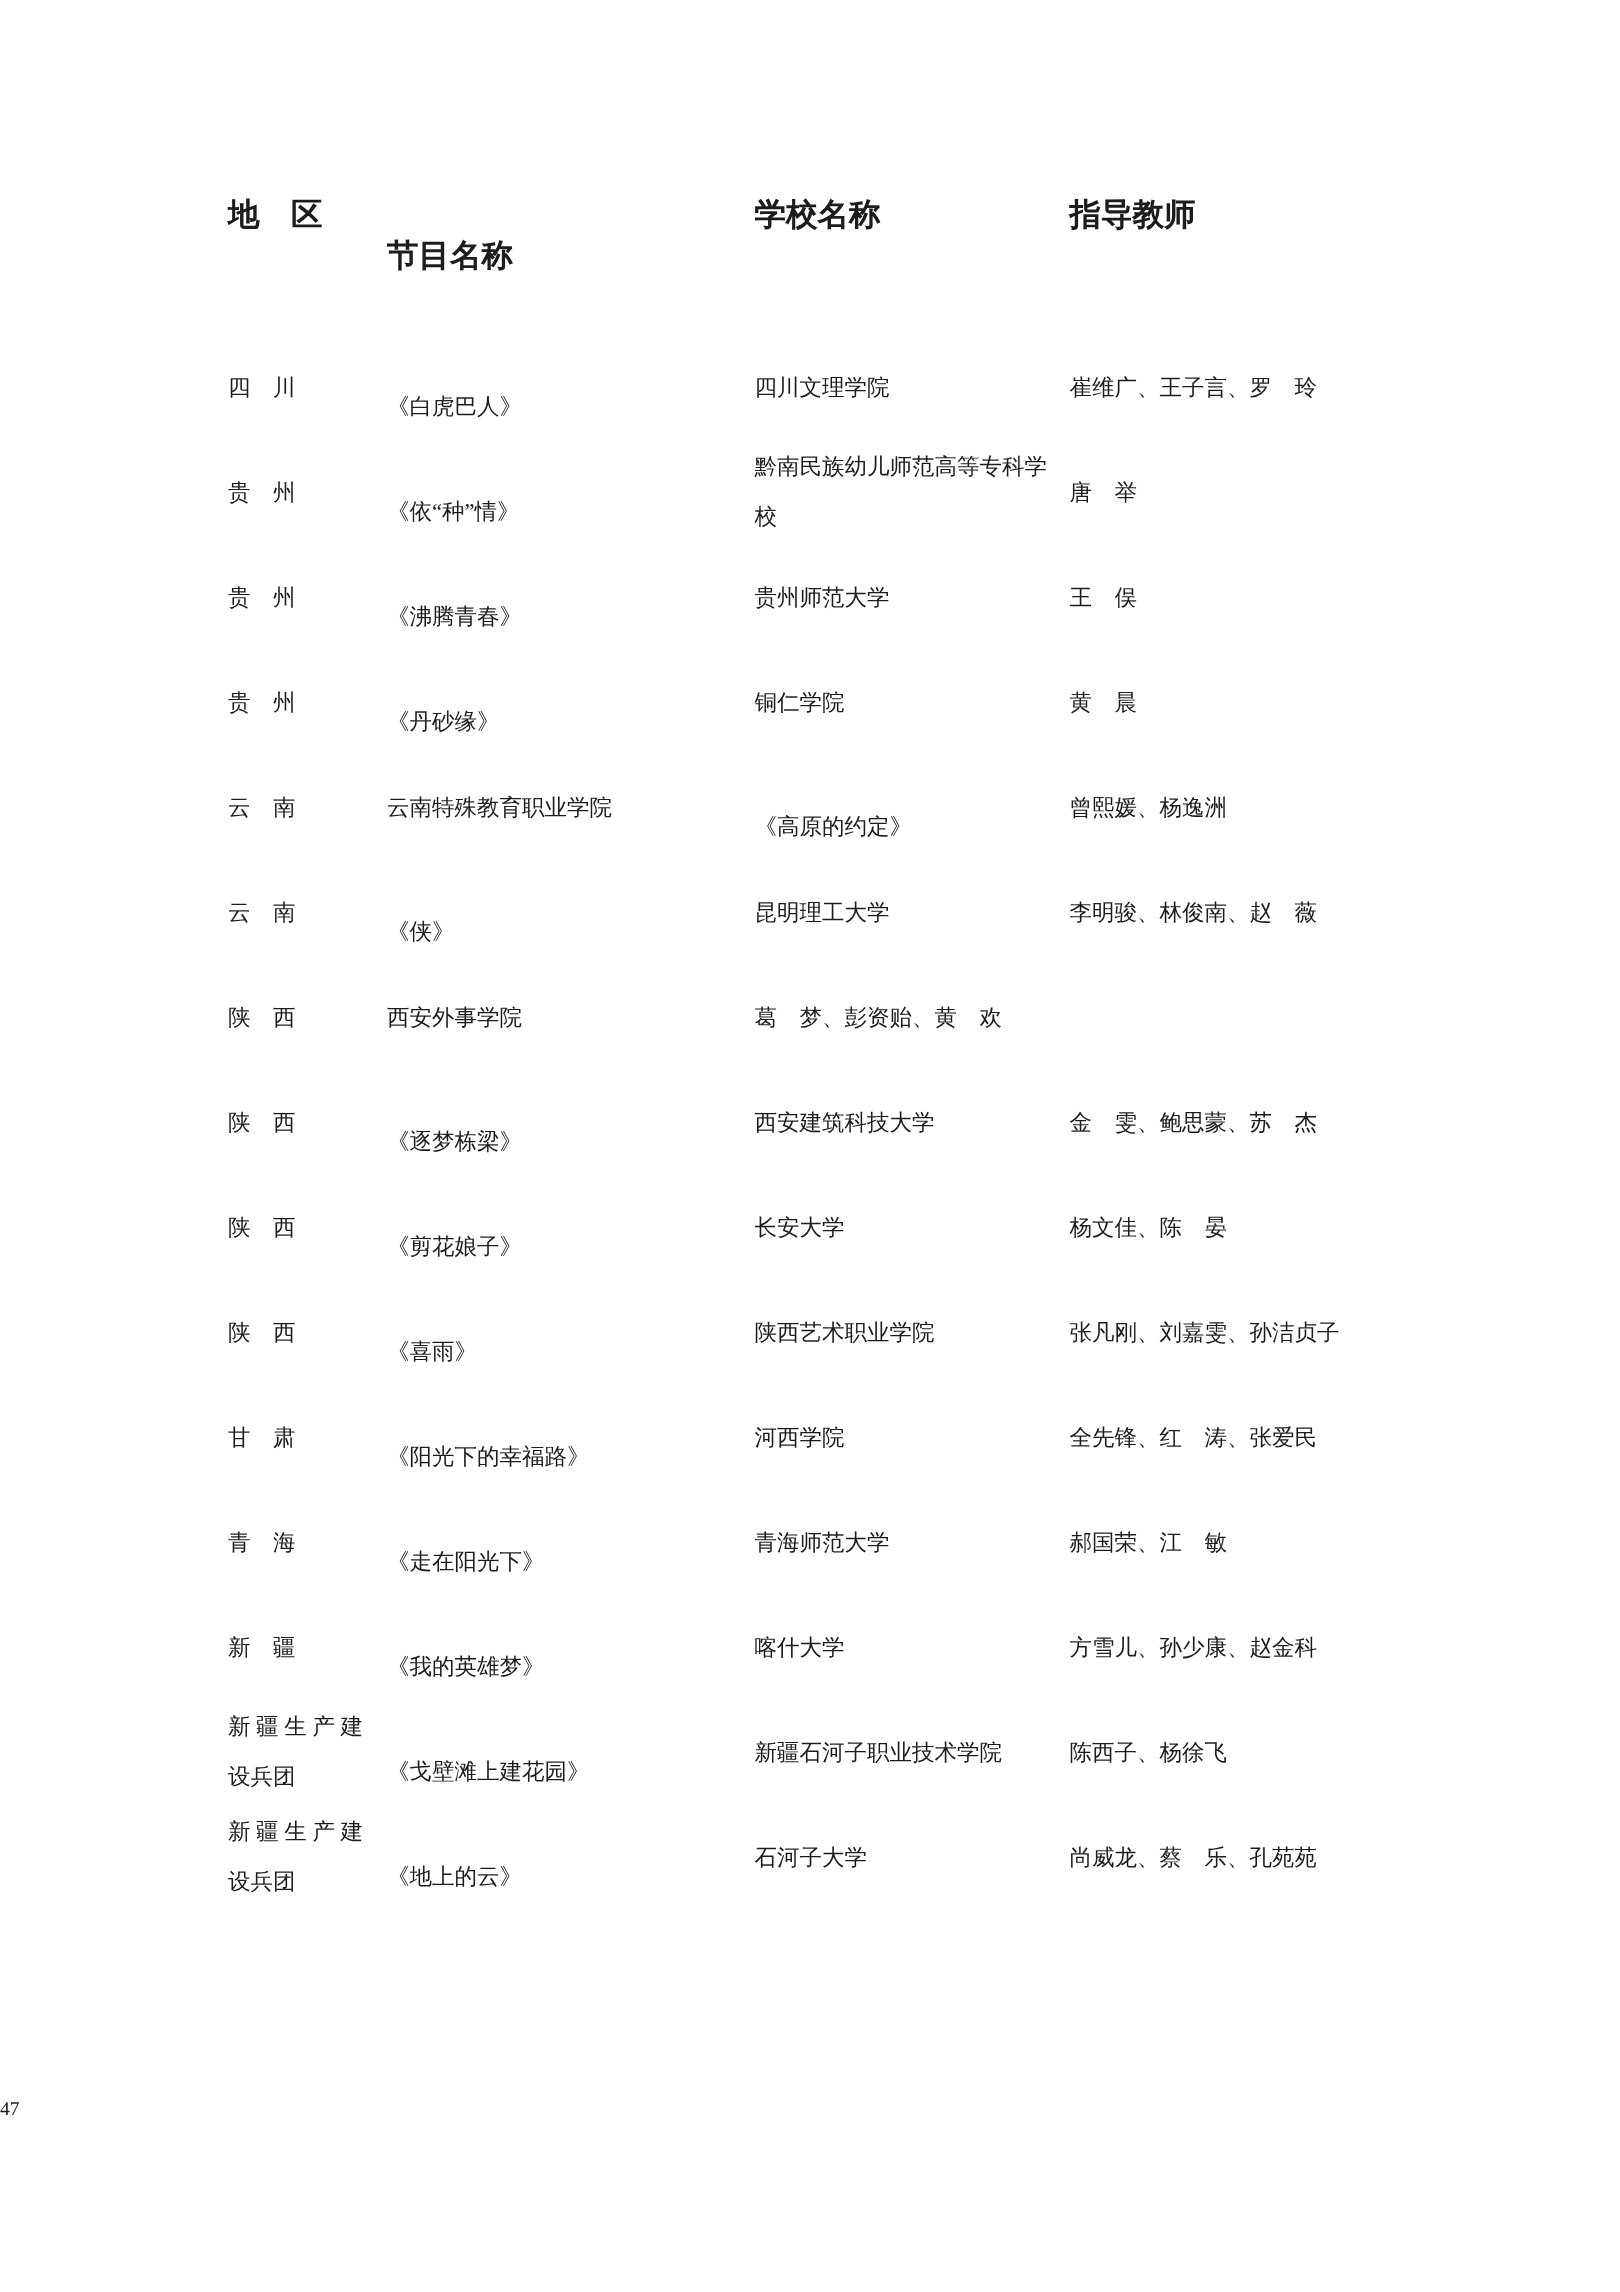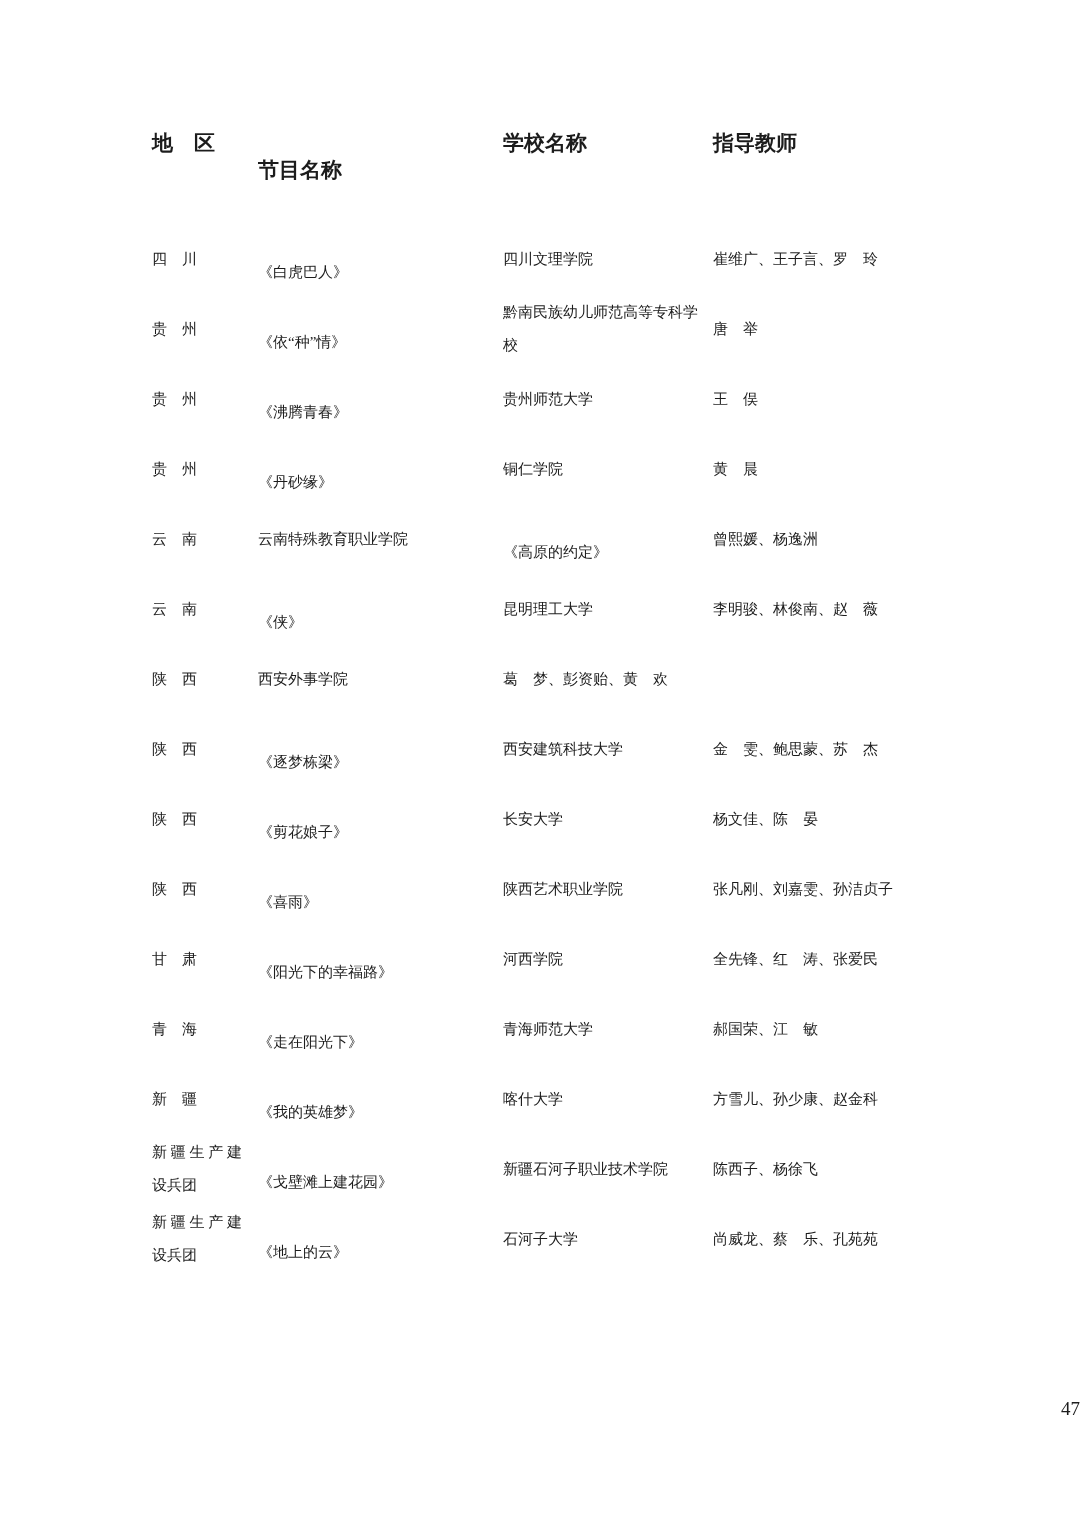--- a/index.html
+++ b/index.html
@@ -45,22 +45,22 @@
   }
   .cell.region   { padding-right: 2px; }
   .cell.program  { padding-right: 6px; margin-top: 27px; }
   .cell.school   { padding-right: 4px; }
   .cell.teacher  { padding-right: 0; }
   .page-number {
     position: absolute;
     top: 1398px;
     left: 0;
     width: 100%;
-    text-align: right;
-    font-size: 19px;
+    text-align: left;
+    font-size: 13px;
     color: #1c1c1c;
   }
 </style>
 </head>
 <body>
 
 <div class="page">
 
   <div class="doc-table">
 

